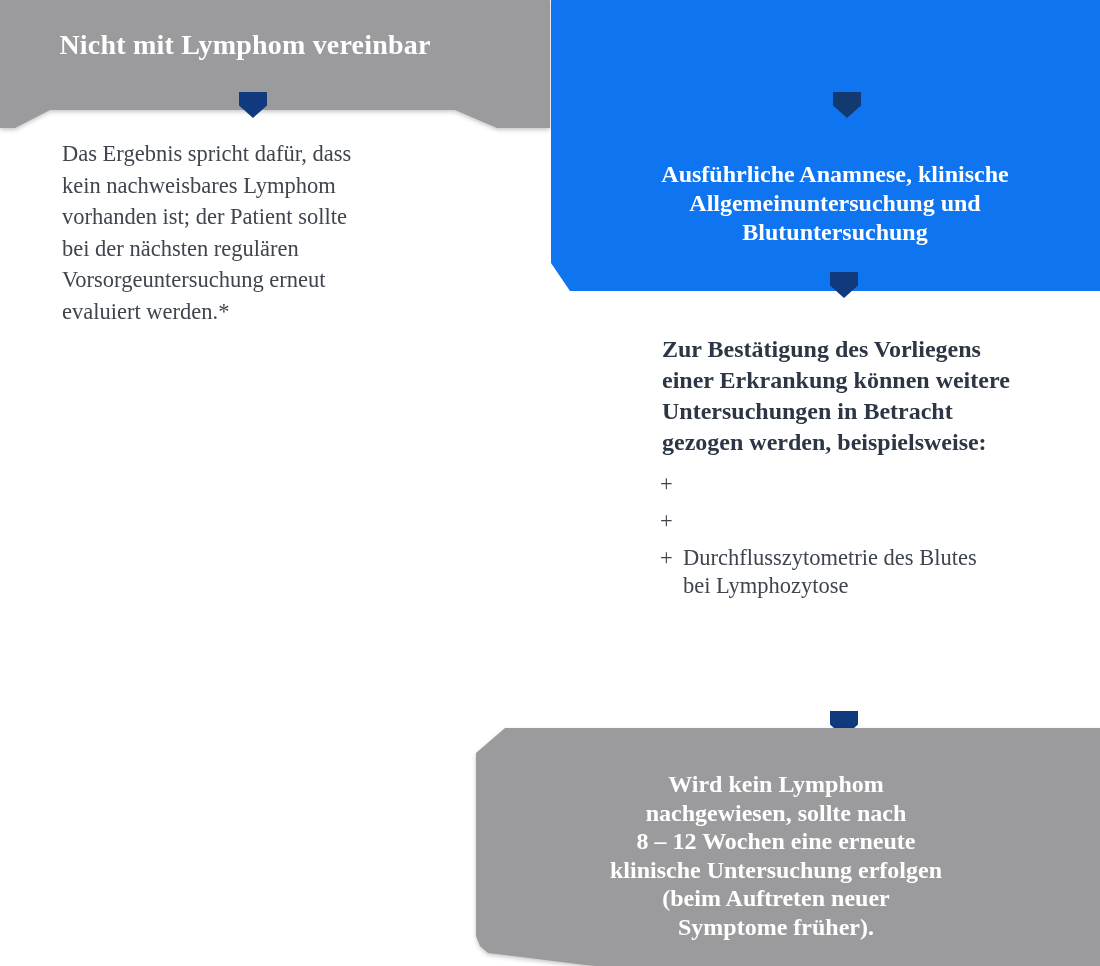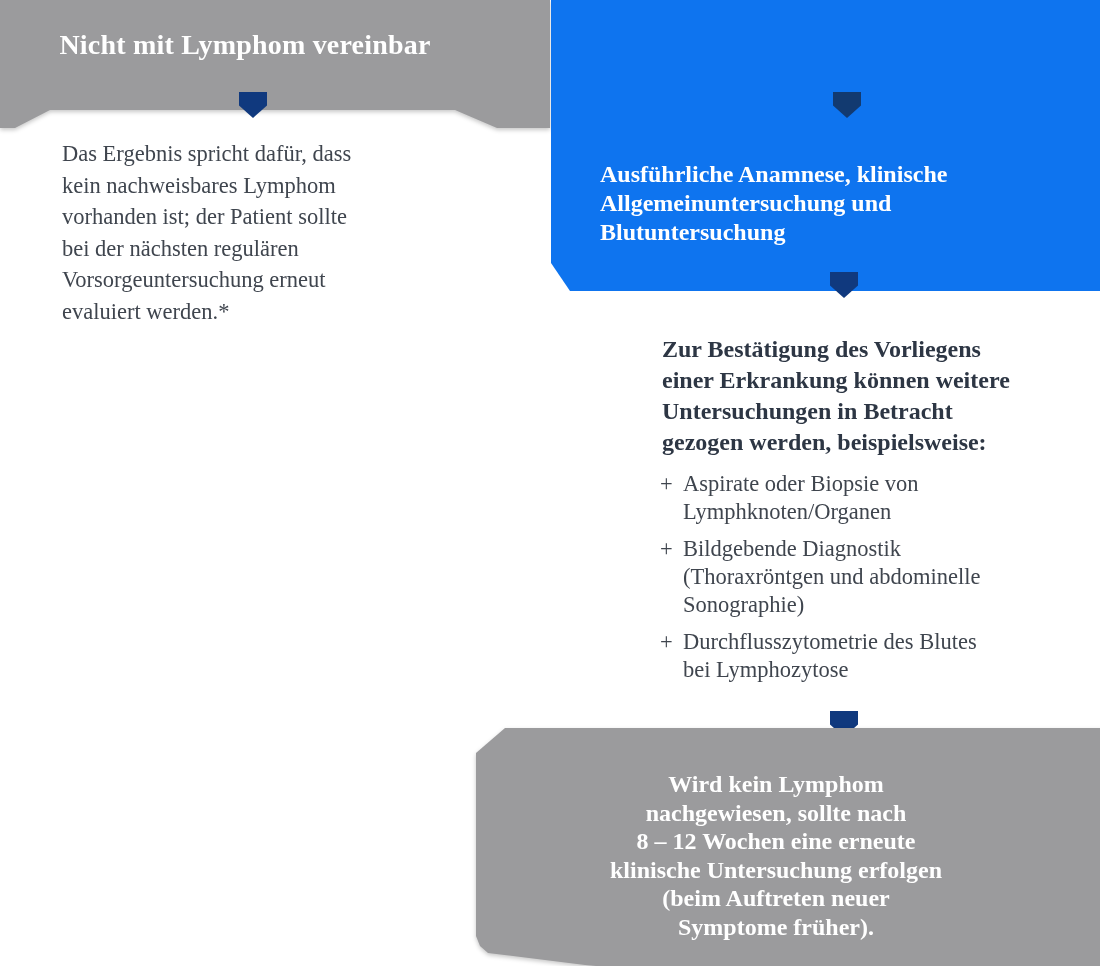--- a/index.html
+++ b/index.html
@@ -28,21 +28,21 @@
     background:#0e74ef;
     clip-path:polygon(0 0,100% 0,100% 100%,19px 100%,0 263px);
   }
   .header-right-title{
     position:absolute;left:551px;top:30px;width:549px;
     text-align:center;color:#ffffff;
     font-size:28px;font-weight:700;letter-spacing:.2px;
   }
   .blue-step-text{
     position:absolute;left:600px;top:160px;width:470px;
-    text-align:left;color:#ffffff;
+    text-align:center;color:#ffffff;
     font-size:24px;font-weight:700;line-height:29px;
     white-space:pre-line;
   }
   
   .arrow{
     position:absolute;width:28px;height:26px;background:#10397e;
     clip-path:polygon(0 0,100% 0,100% 52%,50% 100%,0 52%);
   }
   .arrow-left{left:239px;top:92px;}
   .arrow-r1{left:833px;top:92px;background:#123a70;}
@@ -105,28 +105,23 @@
 Blutuntersuchung</div>
   <div class="arrow arrow-r2"></div>
 
   <div class="confirm-intro">Zur Bestätigung des Vorliegens
 einer Erkrankung können weitere
 Untersuchungen in Betracht
 gezogen werden, beispielsweise:</div>
   <div class="exam-list">
       <div class="plus-item">
         <span class="plus-marker">+</span>
-        <span class="plus-text">Aspirate oder Biopsie von
-Lymphknoten/Organen</span>
       </div>
       <div class="plus-item">
         <span class="plus-marker">+</span>
-        <span class="plus-text">Bildgebende Diagnostik
-(Thoraxröntgen und abdominelle
-Sonographie)</span>
       </div>
       <div class="plus-item">
         <span class="plus-marker">+</span>
         <span class="plus-text">Durchflusszytometrie des Blutes
 bei Lymphozytose</span>
       </div>
     </div>
 
   <div class="arrow arrow-r3"></div>
 

